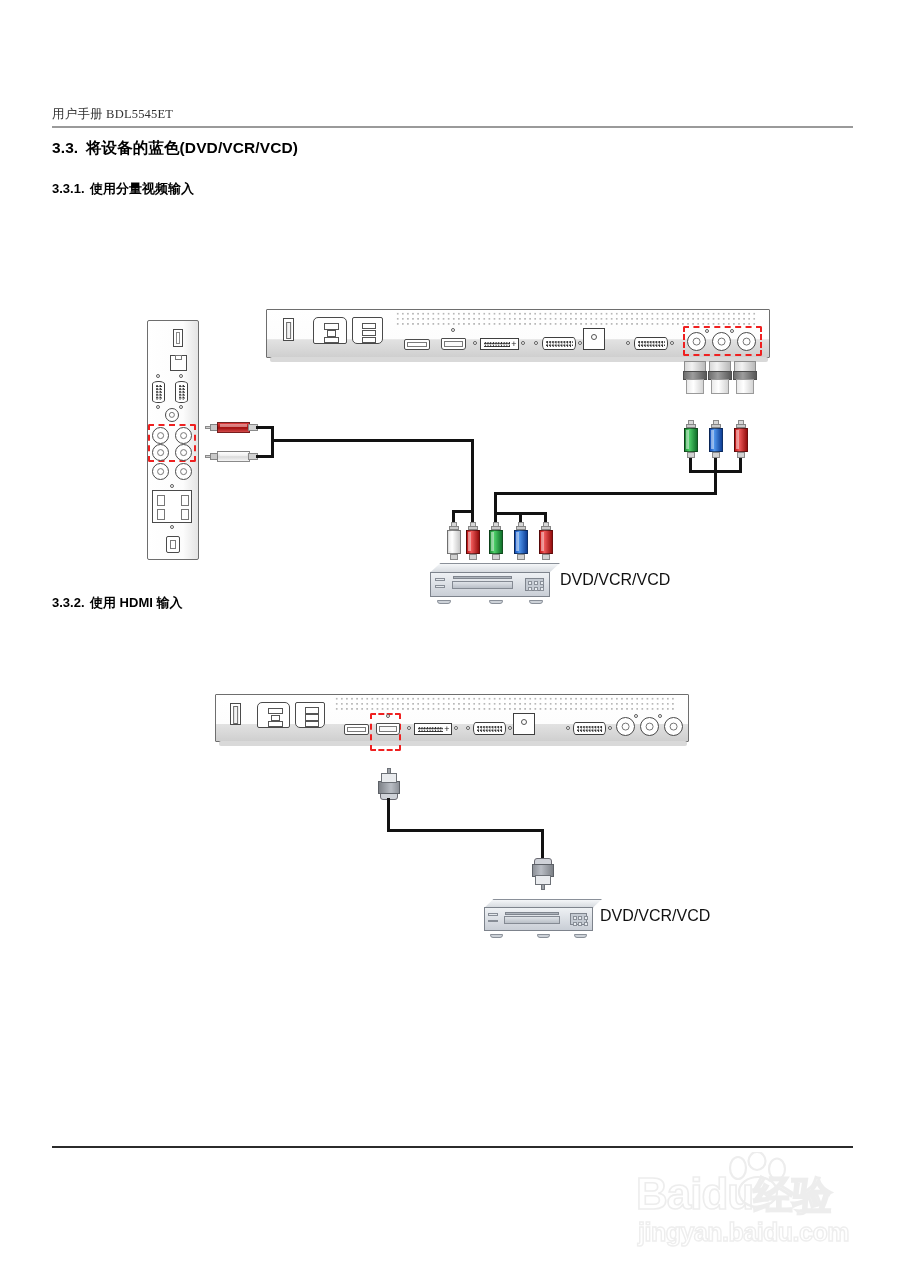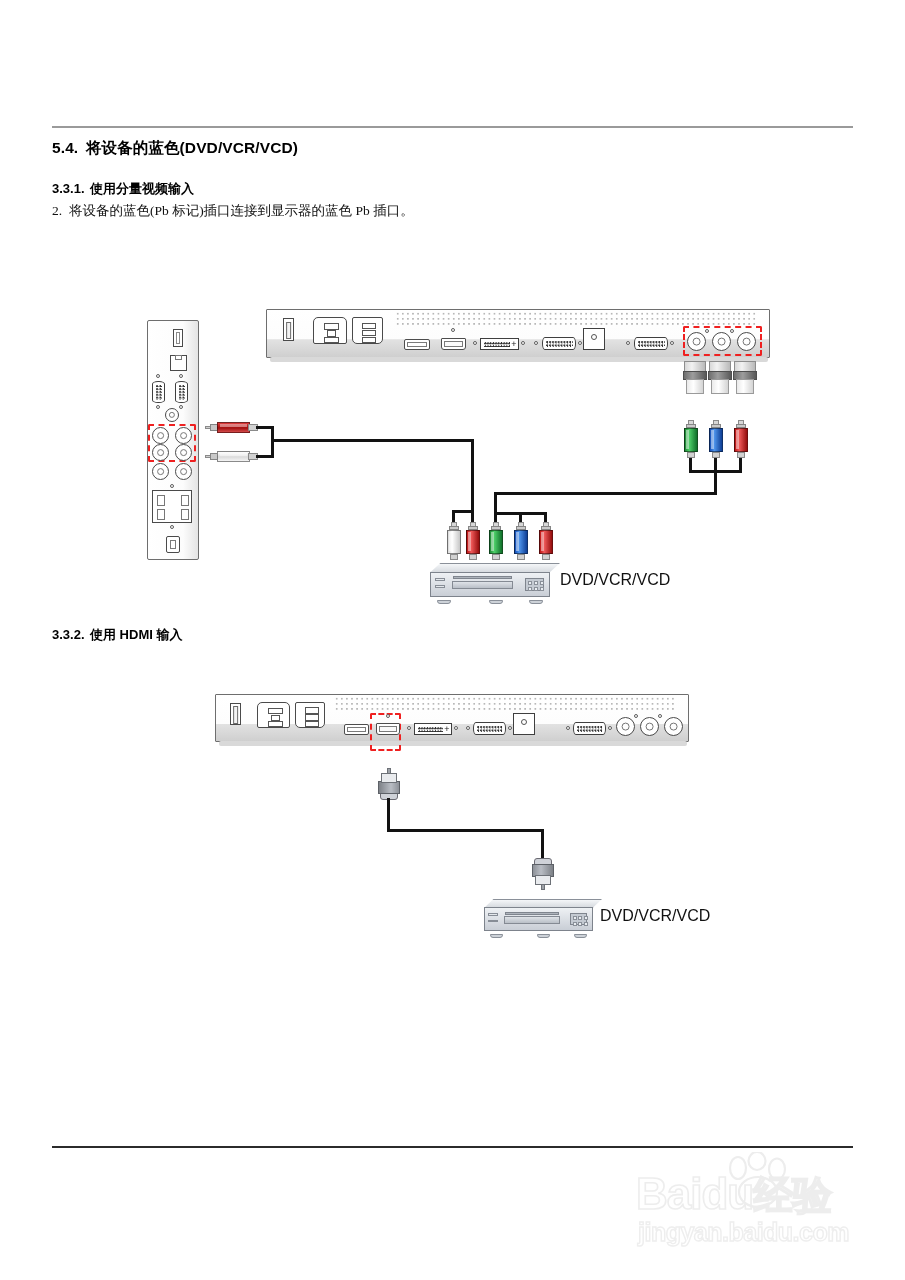--- a/index.html
+++ b/index.html
@@ -33,21 +33,21 @@
     font-weight:bold;font-size:15.5px;color:#000;
     letter-spacing:.1px;
   }
   .h2 .num{display:inline-block;min-width:34px;}
   .h3{
     font-family:"Liberation Sans","DejaVu Sans",sans-serif;
     font-weight:bold;font-size:13px;color:#000;
   }
   .h3 .num{display:inline-block;min-width:38px;}
   .h3-1{position:absolute;left:52px;top:180px;}
-  .h3-2{position:absolute;left:52px;top:626px;}
+  .h3-2{position:absolute;left:52px;top:594px;}
 
   .steps{
     position:absolute;left:52px;top:201px;
     font-size:13.5px;line-height:20.5px;color:#111;
   }
   .steps div{white-space:nowrap;}
   .steps .idx{display:inline-block;width:17px;}
 
   .para{
     position:absolute;left:52px;top:648px;
@@ -246,32 +246,34 @@
   .hdmi-plug .shell{position:absolute;left:4%;top:18%;width:92%;height:40%;background:linear-gradient(90deg,#8d9198,#b9bdc4 40%,#7d8187);border:1.3px solid #5d6167;box-sizing:border-box;}
   .hdmi-plug .tongue{position:absolute;left:18%;top:54%;width:64%;height:30%;background:#e9ebee;border:1.2px solid #6d7177;box-sizing:border-box;}
   .hdmi-plug .neck{position:absolute;left:40%;top:82%;width:20%;height:18%;background:#9ea2a8;border:1px solid #6d7177;box-sizing:border-box;}
   .hdmi-plug.flip{transform:rotate(180deg);}
 </style>
 </head>
 <body>
 
 <div class="page">
 
+  <div class="header">
+    <span class="header-text">用户手册  BDL5545ET</span>
+  </div>
   <div class="header-rule"></div>
 
   <div class="h2">
-    <span class="num">5.4.</span><span>将设备的蓝色(DVD/VCR/VCD)</span>
+    <span class="num">3.3.</span><span>将设备的蓝色(DVD/VCR/VCD)</span>
   </div>
 
   <div class="h3 h3-1">
     <span class="num">3.3.1.</span><span>使用分量视频输入</span>
   </div>
 
   <div class="steps">
-    <div><span class="idx">2.</span><span>将设备的蓝色(Pb 标记)插口连接到显示器的蓝色 Pb 插口。</span></div>
   </div>
 
   <div class="diagram" style="left:0;top:0;width:905px;height:0;">
 
     <div class="rear-panel" style="left:266px;top:309px;width:504px;height:49px;"></div>
     <div class="panel-shadow" style="left:270px;top:357px;width:498px;"></div>
 
     <div class="rocker" style="left:283px;top:318px;width:11px;height:23px;"></div>
 
     <div class="iec" style="left:313px;top:317px;width:34px;height:27px;border-radius:5px 5px 2px 2px;">

